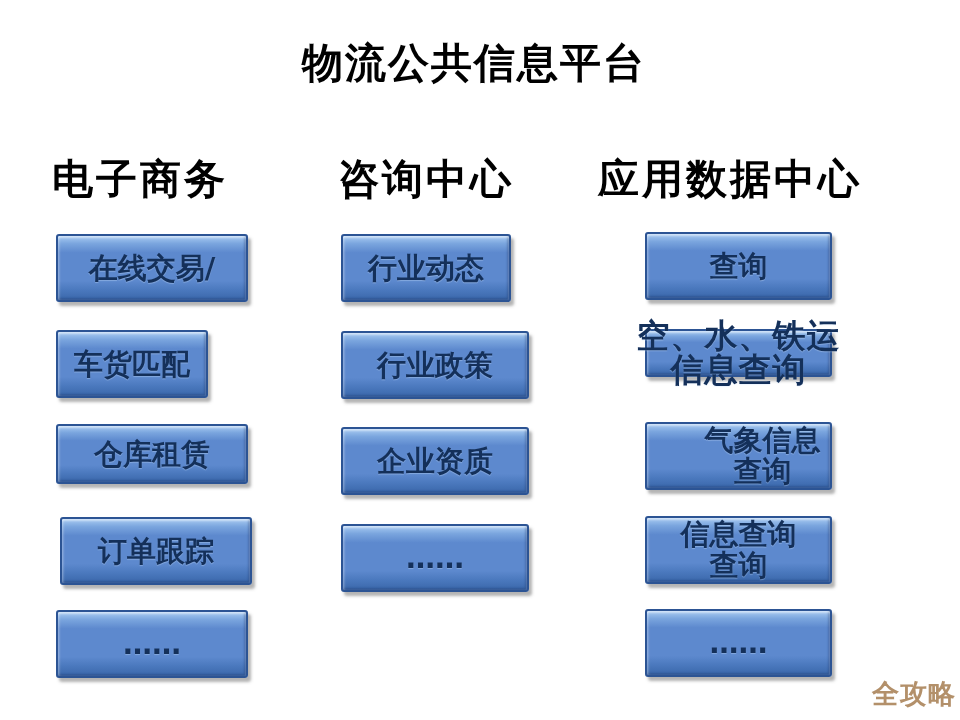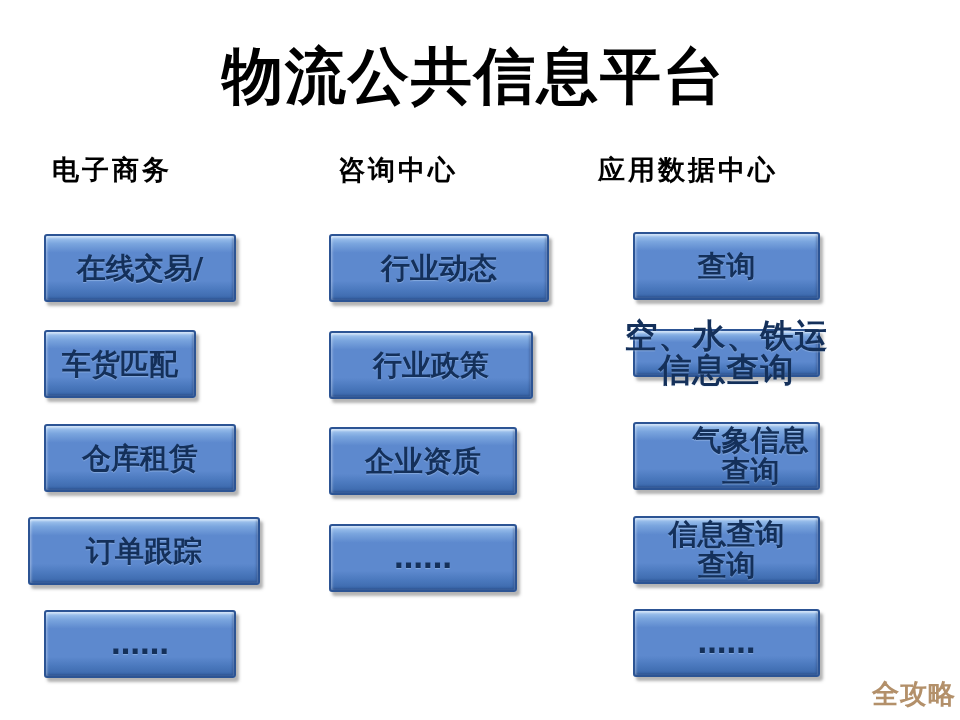--- a/index.html
+++ b/index.html
@@ -14,29 +14,29 @@
     height: 720px;
     background: #ffffff;
     overflow: hidden;
   }
   .title {
     position: absolute;
     top: 36px;
     left: 0;
     width: 948px;
     text-align: center;
-    font-size: 61px;
+    font-size: 41px;
     font-weight: bold;
     letter-spacing: 2px;
     color: #000000;
     white-space: nowrap;
   }
   .col-header {
     position: absolute;
-    font-size: 27px;
+    font-size: 41px;
     font-weight: bold;
     letter-spacing: 3px;
     color: #000000;
     white-space: nowrap;
   }
   .box {
     position: absolute;
     box-sizing: border-box;
     border: 2px solid var(--box-border, #2c5494);
     border-radius: 3px;
@@ -52,20 +52,21 @@
                 inset 2px 0 2px rgba(255,255,255,0.18),
                 inset -2px -2px 2px rgba(10,30,80,0.25);
     display: flex;
     flex-direction: column;
     align-items: center;
     justify-content: center;
     text-align: center;
     color: var(--box-text, #14305a);
     font-weight: bold;
     overflow: visible;
+    margin-left: 12px;
   }
   .box-line {
     font-size: 29px;
     line-height: 31px;
     white-space: nowrap;
     text-shadow: 0 1px 1px rgba(210,230,255,0.35);
   }
   .box.wide .box-line {
     font-size: 33px;
     line-height: 34px;
@@ -87,34 +88,34 @@
 <div class="slide">
   <div class="title">物流公共信息平台</div>
   <div id="diagram">
       <div class="col-header" style="left: 52px; top: 152px;">电子商务</div>
       <div class="box" style="left: 44px; top: 234px; width: 192px; height: 68px;">
         <div class="box-line">在线交易/</div>
       </div>
       <div class="box" style="left: 44px; top: 330px; width: 152px; height: 68px;">
         <div class="box-line">车货匹配</div>
       </div>
-      <div class="box" style="left: 44px; top: 424px; width: 192px; height: 68px;">
+      <div class="box" style="left: 44px; top: 424px; width: 192px; height: 60px;">
         <div class="box-line">仓库租赁</div>
       </div>
-      <div class="box" style="left: 28px; top: 517px; width: 232px; height: 68px;">
+      <div class="box" style="left: 48px; top: 517px; width: 192px; height: 68px;">
         <div class="box-line">订单跟踪</div>
       </div>
       <div class="box" style="left: 44px; top: 610px; width: 192px; height: 68px;">
         <div class="box-line">……</div>
       </div>
       <div class="col-header" style="left: 338px; top: 152px;">咨询中心</div>
-      <div class="box" style="left: 329px; top: 234px; width: 220px; height: 68px;">
+      <div class="box" style="left: 329px; top: 234px; width: 170px; height: 68px;">
         <div class="box-line">行业动态</div>
       </div>
-      <div class="box" style="left: 329px; top: 331px; width: 204px; height: 68px;">
+      <div class="box" style="left: 329px; top: 331px; width: 188px; height: 68px;">
         <div class="box-line">行业政策</div>
       </div>
       <div class="box" style="left: 329px; top: 427px; width: 188px; height: 68px;">
         <div class="box-line">企业资质</div>
       </div>
       <div class="box" style="left: 329px; top: 524px; width: 188px; height: 68px;">
         <div class="box-line">……</div>
       </div>
       <div class="col-header" style="left: 598px; top: 152px;">应用数据中心</div>
       <div class="box" style="left: 633px; top: 232px; width: 187px; height: 68px;">

